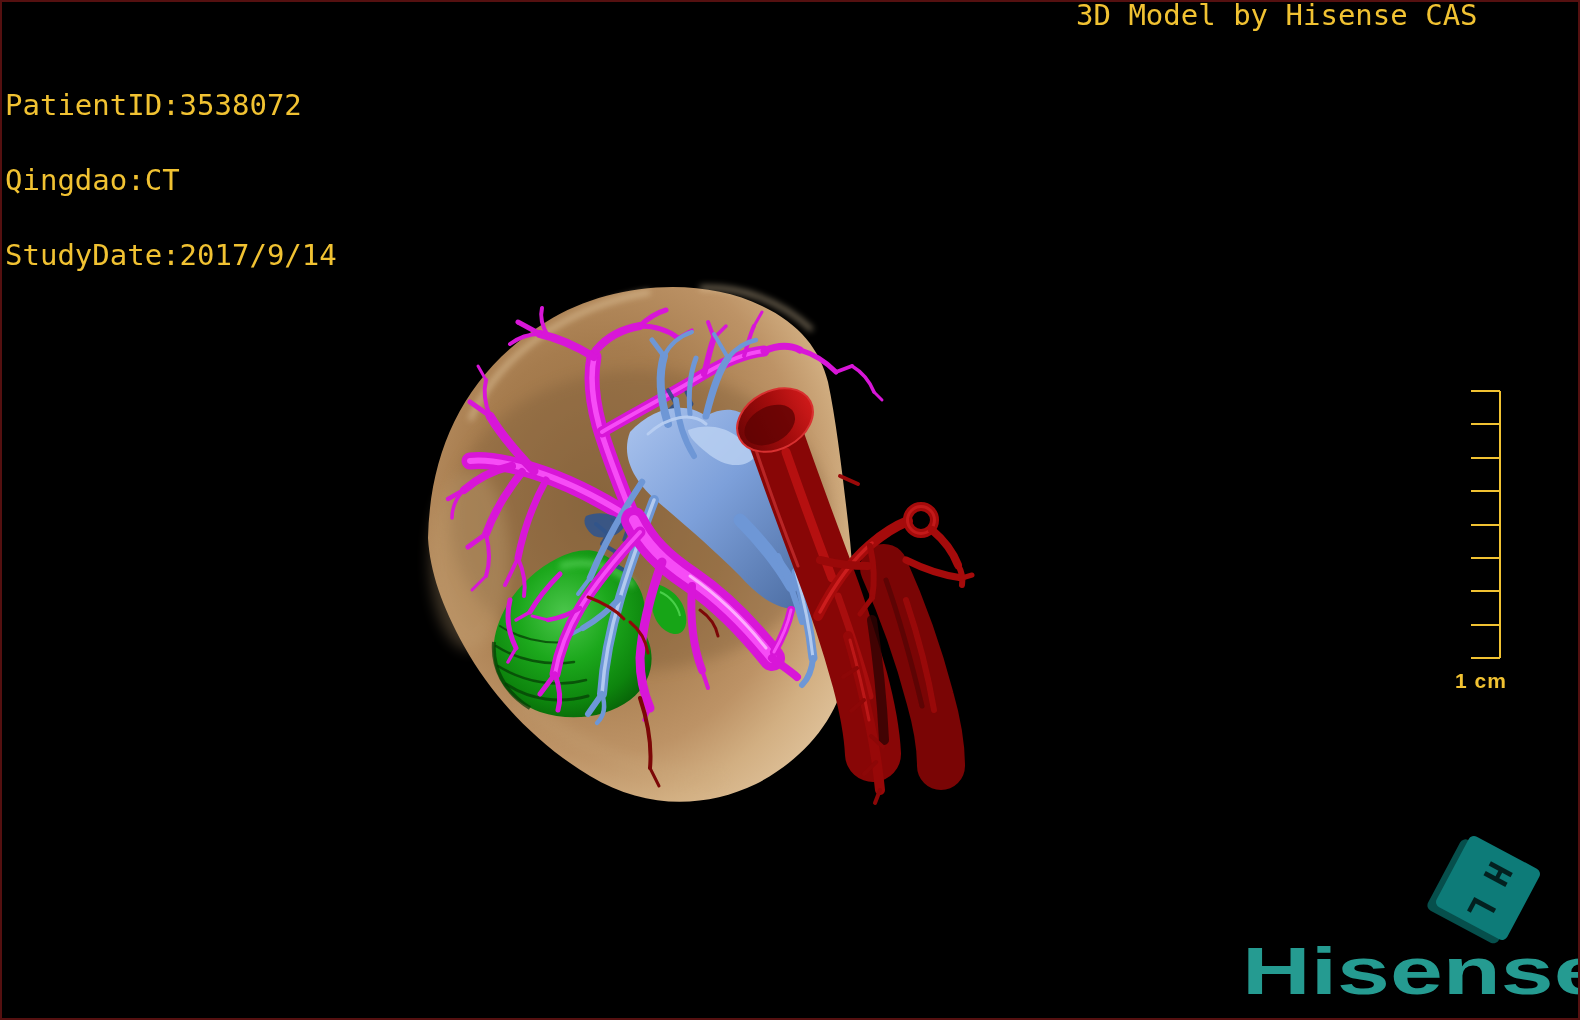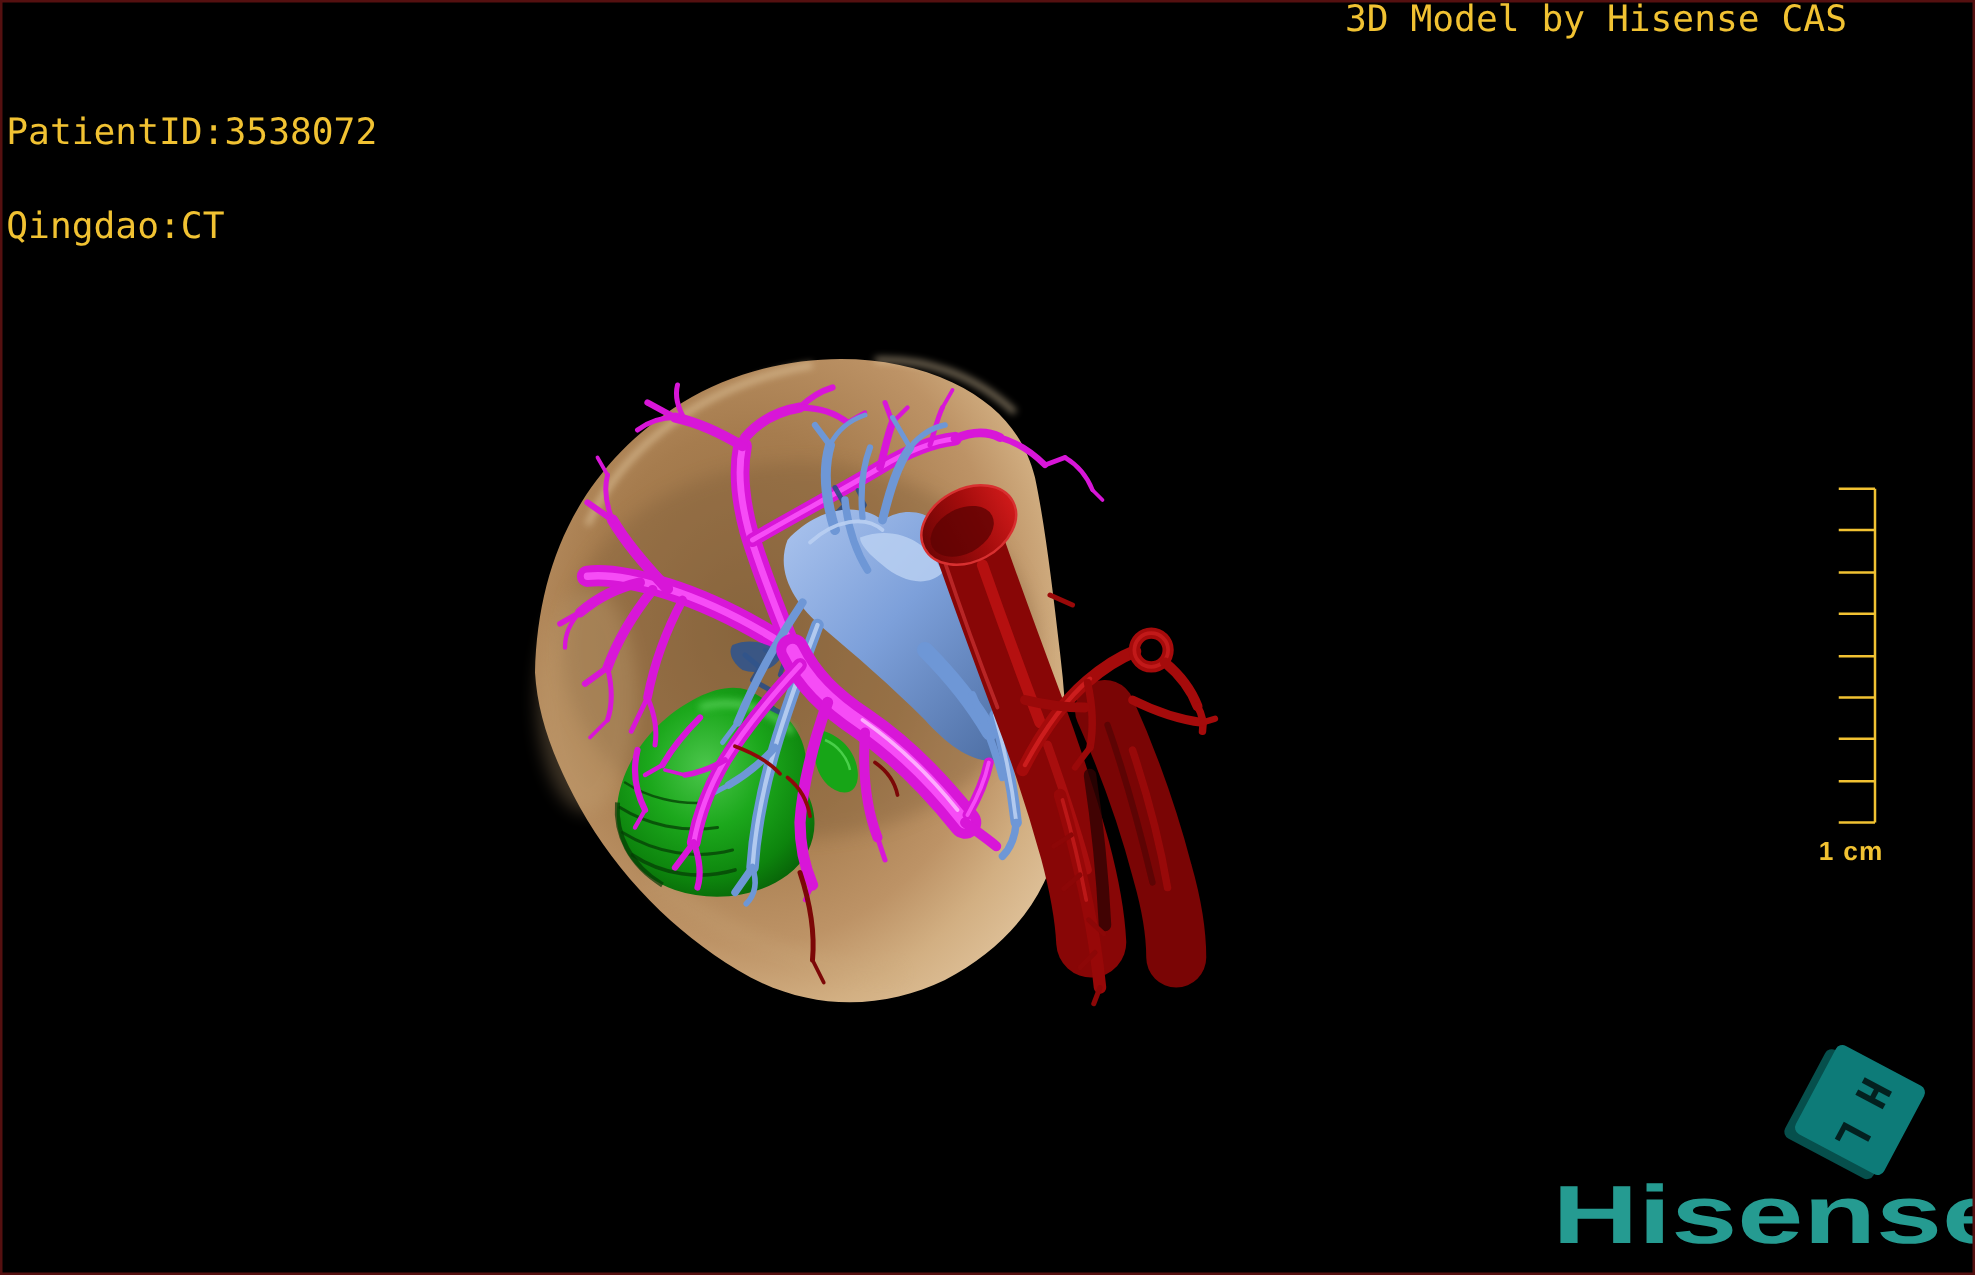--- a/index.html
+++ b/index.html
@@ -239,20 +239,21 @@
       <path stroke="#7c0707" stroke-width="3" stroke-linecap="round" fill="none" d="M650 768 L659 786"></path>
       <path stroke="#8e0909" stroke-width="3" stroke-linecap="round" fill="none" d="M630 622 C640 630 646 641 648 653"></path>
       <path stroke="#8e0909" stroke-width="3" stroke-linecap="round" fill="none" d="M588 597 C604 603 616 610 624 619"></path>
       <path stroke="#7c0707" stroke-width="3" stroke-linecap="round" fill="none" d="M700 610 C710 617 716 626 718 636"></path>
     </g>
   </svg>
 
   <div class="ovl patient-info">
     <div>PatientID:3538072</div>
     <div>Qingdao:CT</div>
+    <div>StudyDate:2017/9/14</div>
   </div>
 
   <div class="ovl app-title">3D Model by Hisense CAS</div>
 
 
   <svg class="scalebar-svg" width="100" height="330" viewBox="1440 370 100 330">
     <line class="sb" x1="1500" y1="391" x2="1500" y2="658"></line>
     <g>
       <line class="sb" x1="1471" y1="391" x2="1500" y2="391"></line>
       <line class="sb" x1="1471" y1="424" x2="1500" y2="424"></line>

